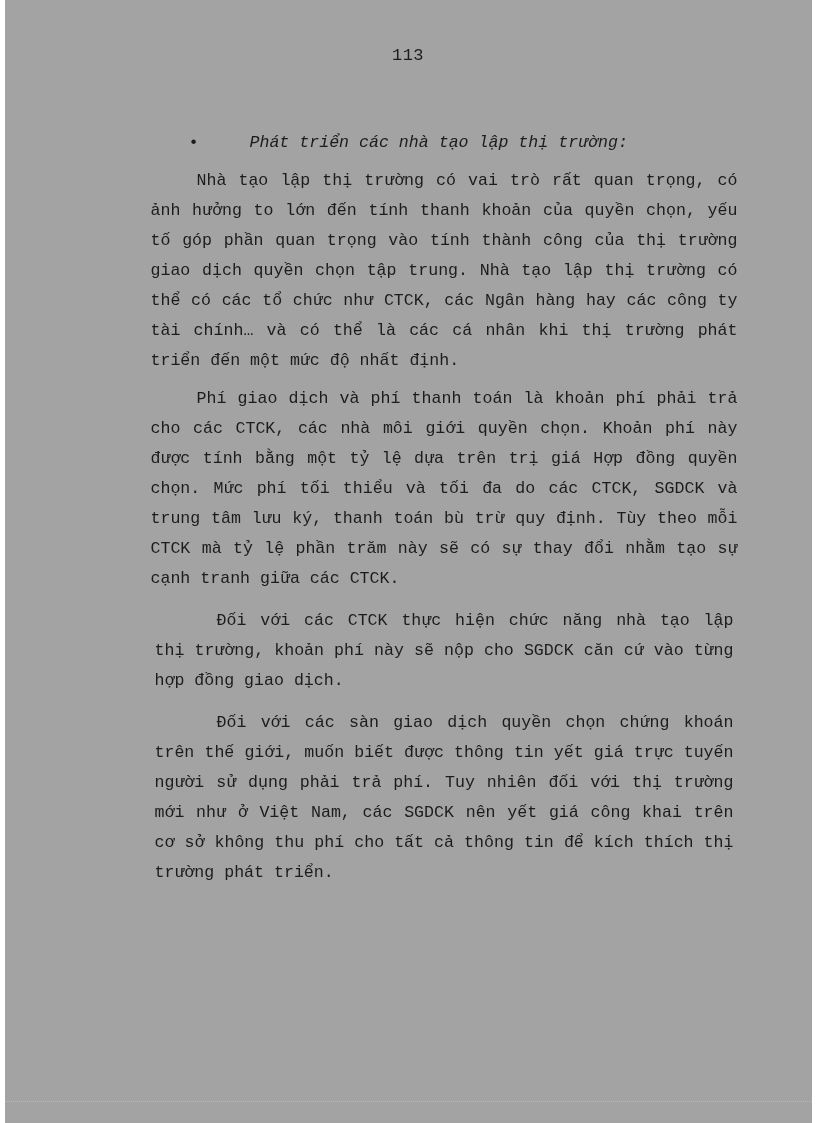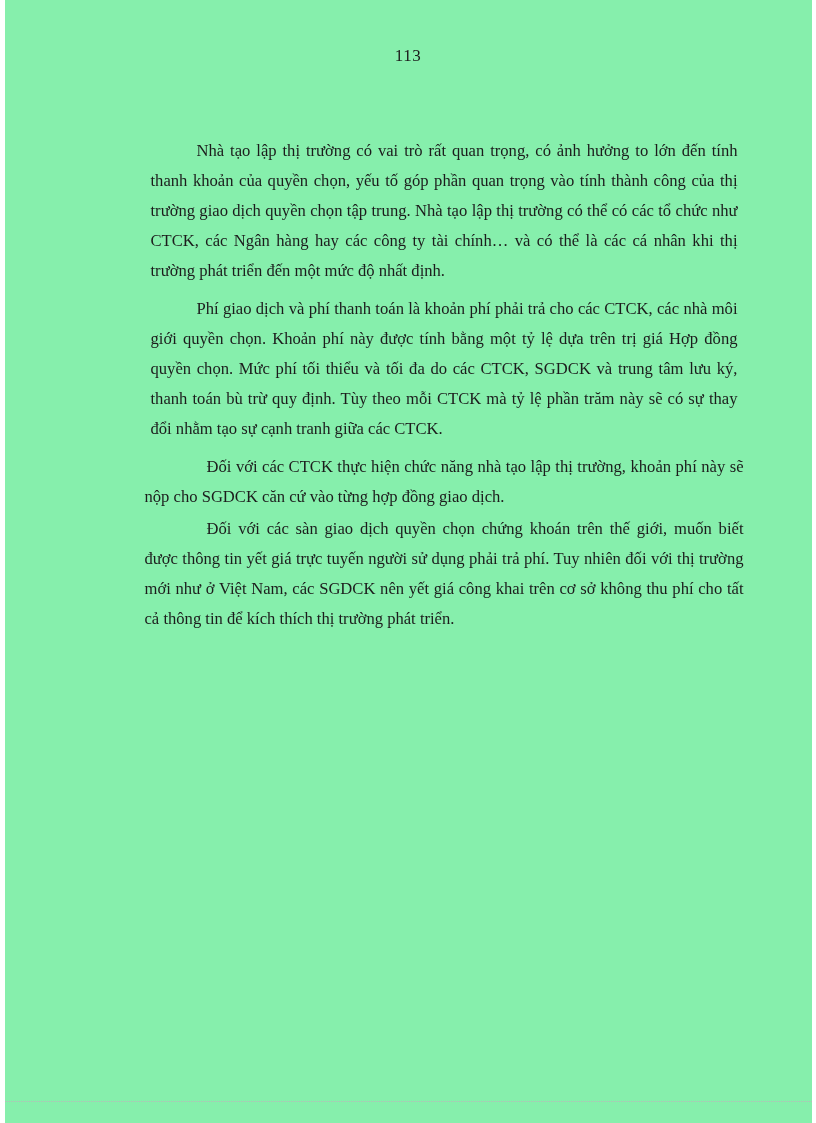--- a/index.html
+++ b/index.html
@@ -2,22 +2,22 @@
 <html><head>
 <meta charset="utf-8">
 <style>
   * { margin: 0; padding: 0; box-sizing: border-box; }
   html, body { background: #ffffff; }
   .sheet {
     position: relative;
     width: 807px;
     height: 1123px;
     margin: 0 auto;
-    background: #86efac;
-    font-family: Liberation Serif, serif;
+    background: #a3a3a3;
+    font-family: Liberation Mono, monospace;
     color: #1c1c1c;
     overflow: hidden;
   }
   .page-number {
     position: absolute;
     top: 46px;
     left: 0;
     right: 0;
     text-align: center;
     font-size: 17px;
@@ -38,38 +38,41 @@
   }
   .bullet-dot {
     display: inline-block;
     width: 61px;
     font-size: 17px;
   }
   .bullet-text {
     font-style: italic;
   }
   p.para   { text-indent: 46px; margin: 8px; }
-  p.para-lg{ text-indent: 62px; margin: 2px; }
+  p.para-lg{ text-indent: 62px; margin: 12px; }
   .footer-divider {
     position: absolute;
     left: 0;
     right: 0;
     bottom: 21px;
     border-top: 1px dotted #b9b9b9;
   }
 </style>
 </head>
 <body>
 
 <div class="sheet">
 
   <div class="page-number">113</div>
 
   <div class="doc-body">
 
+    <div class="bullet-row">
+      <span class="bullet-dot">•</span><span class="bullet-text">Phát triển các nhà tạo lập thị trường:</span>
+    </div>
     <p class="para">Nhà tạo lập thị trường có vai trò rất quan trọng, có ảnh hưởng to lớn đến tính thanh khoản của quyền chọn, yếu tố góp phần quan trọng vào tính thành công của thị trường giao dịch quyền chọn tập trung. Nhà tạo lập thị trường có thể có các tổ chức như CTCK, các Ngân hàng hay các công ty tài chính… và có thể là các cá nhân khi thị trường phát triển đến một mức độ nhất định.</p>
 
     <p class="para">Phí giao dịch và phí thanh toán là khoản phí phải trả cho các CTCK, các nhà môi giới quyền chọn. Khoản phí này được tính bằng một tỷ lệ dựa trên trị giá Hợp đồng quyền chọn. Mức phí tối thiểu và tối đa do các CTCK, SGDCK và trung tâm lưu ký, thanh toán bù trừ quy định. Tùy theo mỗi CTCK mà tỷ lệ phần trăm này sẽ có sự thay đổi nhằm tạo sự cạnh tranh giữa các CTCK.</p>
     <p class="para-lg">Đối với các CTCK thực hiện chức năng nhà tạo lập thị trường, khoản phí này sẽ nộp cho SGDCK căn cứ vào từng hợp đồng giao dịch.</p>
 
     <p class="para-lg">Đối với các sàn giao dịch quyền chọn chứng khoán trên thế giới, muốn biết được thông tin yết giá trực tuyến người sử dụng phải trả phí. Tuy nhiên đối với thị trường mới như ở Việt Nam, các SGDCK nên yết giá công khai trên cơ sở không thu phí cho tất cả thông tin để kích thích thị trường phát triển.</p>
 
 
   </div>
 

